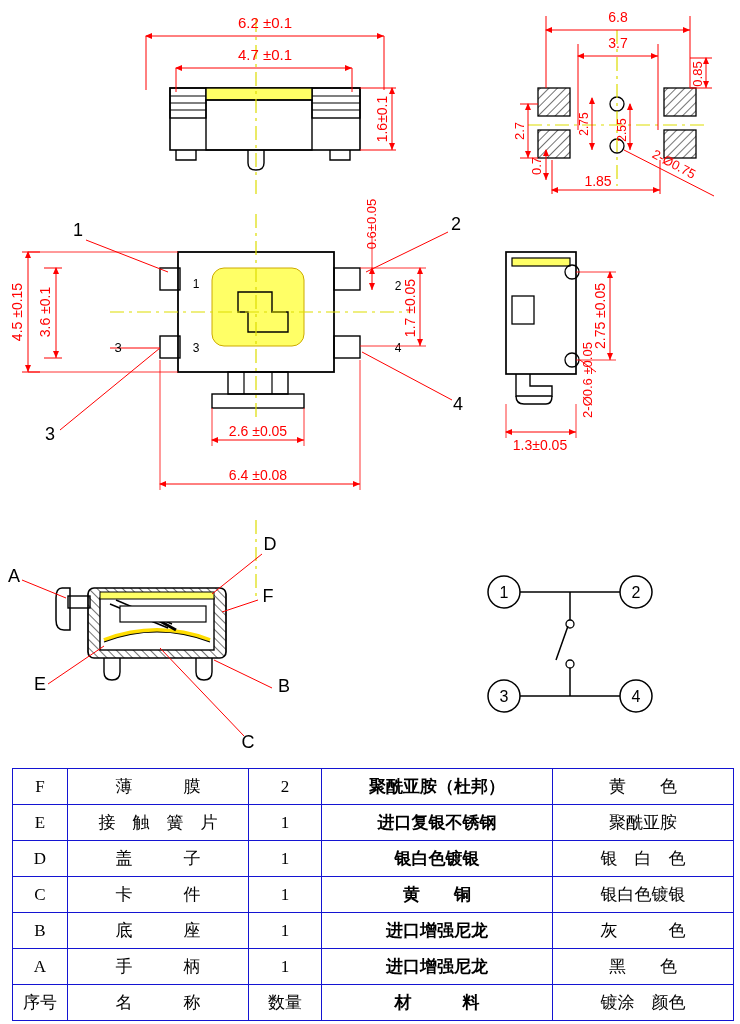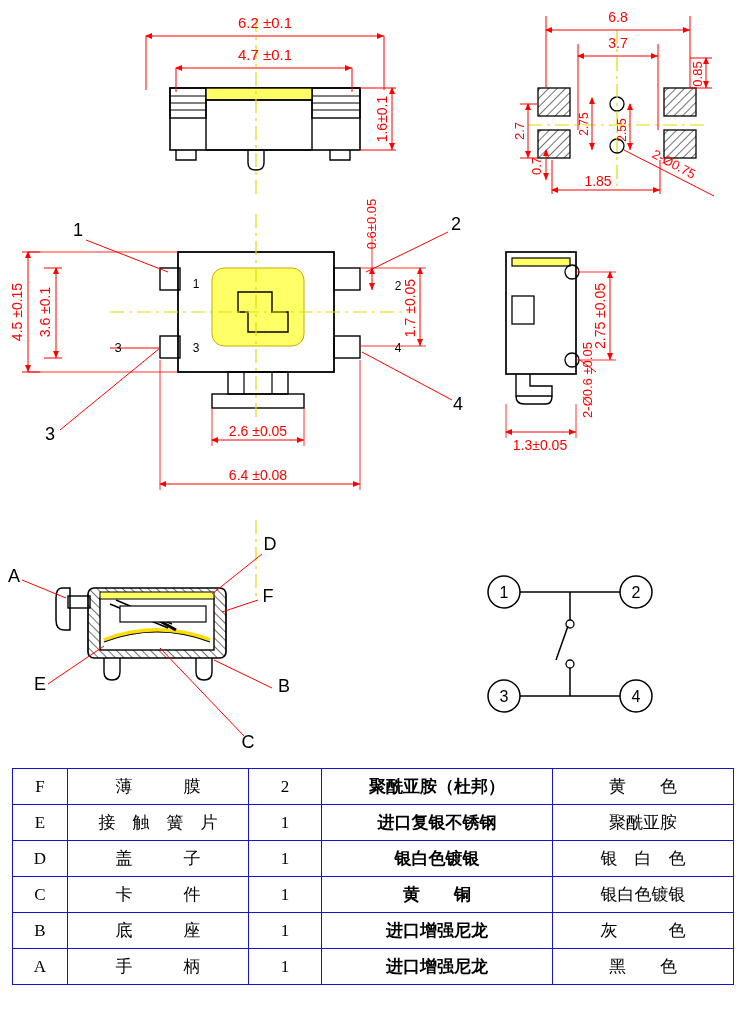--- a/index.html
+++ b/index.html
@@ -351,16 +351,23 @@
       <td class="c3">进口增强尼龙</td>
       <td class="c4">灰　　　色</td>
     </tr>
     <tr>
       <td class="c0">A</td>
       <td class="c1">手　　　柄</td>
       <td class="c2">1</td>
       <td class="c3">进口增强尼龙</td>
       <td class="c4">黑　　色</td>
     </tr>
+    <tr>
+      <td class="c0">序号</td>
+      <td class="c1">名　　　称</td>
+      <td class="c2">数量</td>
+      <td class="c3">材　　　料</td>
+      <td class="c4">镀涂　颜色</td>
+    </tr>
   </tbody>
 </table>
 
 </div>
 
 </body></html>

